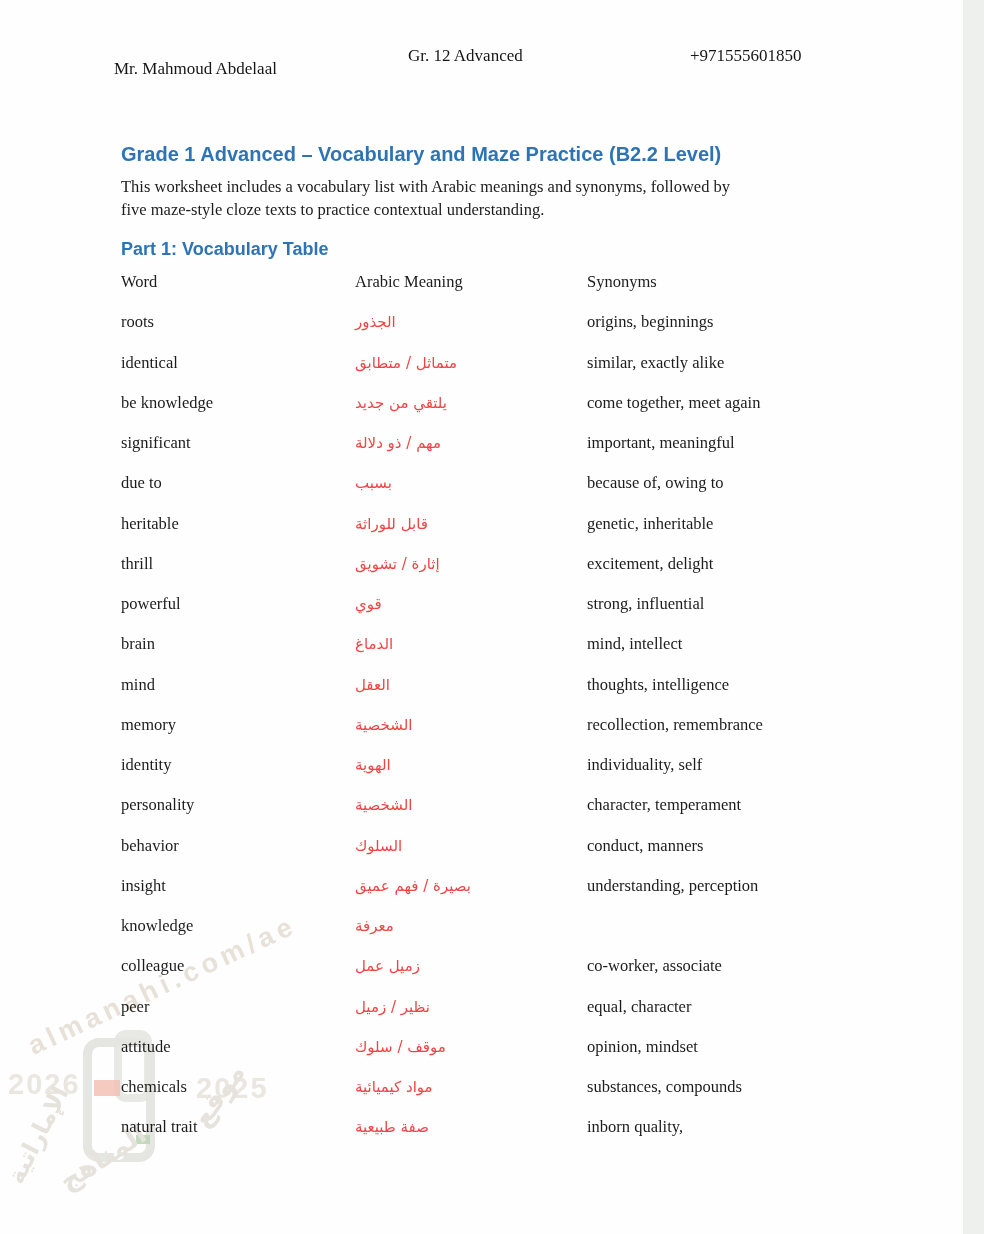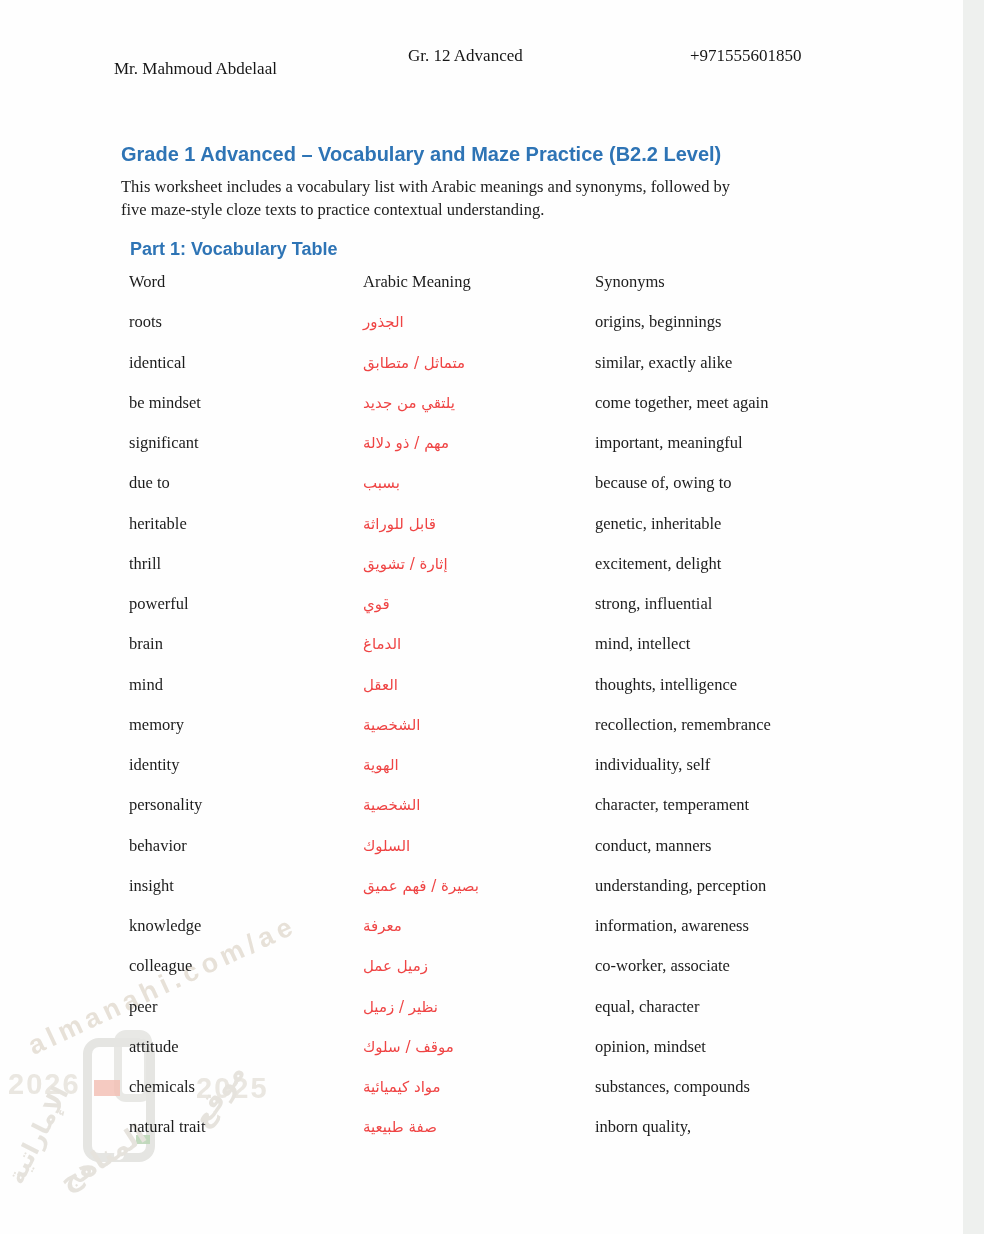--- a/index.html
+++ b/index.html
@@ -20,26 +20,26 @@
   .h-grade  { left:408px; }
   .h-phone  { left:690px; }
   
   .title {
     position:absolute; left:121px; top:143px;
     font-family:"Liberation Sans", sans-serif;
     font-size:20px; font-weight:bold; color:#2e74b5; white-space:nowrap;
   }
   .intro { position:absolute; left:121px; top:175px; font-size:16.5px; line-height:23px; color:#1c1c1c; }
   .section-heading {
-    position:absolute; left:130px; top:239px;
+    position:absolute; left:121px; top:239px;
     font-family:"Liberation Sans", sans-serif;
     font-size:18px; font-weight:bold; color:#2e74b5; white-space:nowrap;
   }
   
-  .vocab-table { position:absolute; left:121px; top:262px; right:60px; z-index:2;margin-left:8px; }
+  .vocab-table { position:absolute; left:121px; top:262px; right:60px; z-index:2; }
   .trow { display:grid; grid-template-columns:234px 232px 1fr; height:40.25px; align-items:center; }
   .cell { font-size:16.5px; white-space:nowrap; }
   .cell.arabic span { direction:rtl; unicode-bidi:isolate; font-family:"DejaVu Sans", sans-serif; font-size:15px; color:#ef4444; }
   
   .watermark { position:absolute; inset:0; z-index:1; pointer-events:none; }
   .wm-site {
     position:absolute; left:30px; top:1032px;
     transform:rotate(-25deg); transform-origin:left center;
     font-family:"Liberation Sans", sans-serif; font-weight:600;
     font-size:27px; letter-spacing:5px; color:#e7e1d8; white-space:nowrap;
@@ -115,21 +115,21 @@
           <div class="cell word">roots</div>
           <div class="cell arabic"><span dir="rtl">الجذور</span></div>
           <div class="cell syn">origins, beginnings</div>
         </div>
         <div class="trow">
           <div class="cell word">identical</div>
           <div class="cell arabic"><span dir="rtl">متماثل / متطابق</span></div>
           <div class="cell syn">similar, exactly alike</div>
         </div>
         <div class="trow">
-          <div class="cell word">be mindset</div>
+          <div class="cell word">be knowledge</div>
           <div class="cell arabic"><span dir="rtl">يلتقي من جديد</span></div>
           <div class="cell syn">come together, meet again</div>
         </div>
         <div class="trow">
           <div class="cell word">significant</div>
           <div class="cell arabic"><span dir="rtl">مهم / ذو دلالة</span></div>
           <div class="cell syn">important, meaningful</div>
         </div>
         <div class="trow">
           <div class="cell word">due to</div>
@@ -182,21 +182,20 @@
           <div class="cell syn">conduct, manners</div>
         </div>
         <div class="trow">
           <div class="cell word">insight</div>
           <div class="cell arabic"><span dir="rtl">بصيرة / فهم عميق</span></div>
           <div class="cell syn">understanding, perception</div>
         </div>
         <div class="trow">
           <div class="cell word">knowledge</div>
           <div class="cell arabic"><span dir="rtl">معرفة</span></div>
-          <div class="cell syn">information, awareness</div>
         </div>
         <div class="trow">
           <div class="cell word">colleague</div>
           <div class="cell arabic"><span dir="rtl">زميل عمل</span></div>
           <div class="cell syn">co-worker, associate</div>
         </div>
         <div class="trow">
           <div class="cell word">peer</div>
           <div class="cell arabic"><span dir="rtl">نظير / زميل</span></div>
           <div class="cell syn">equal, character</div>

